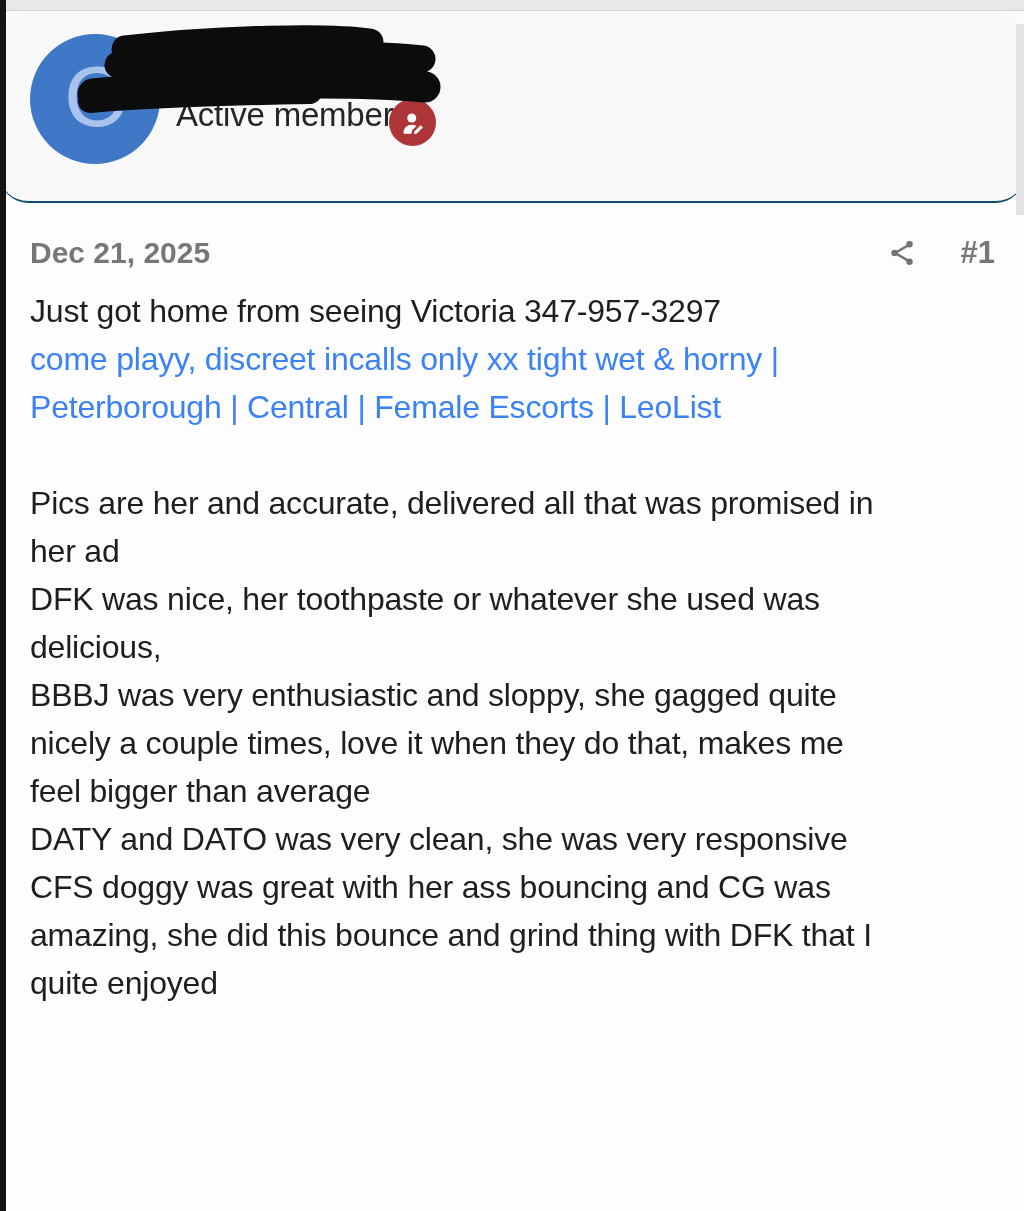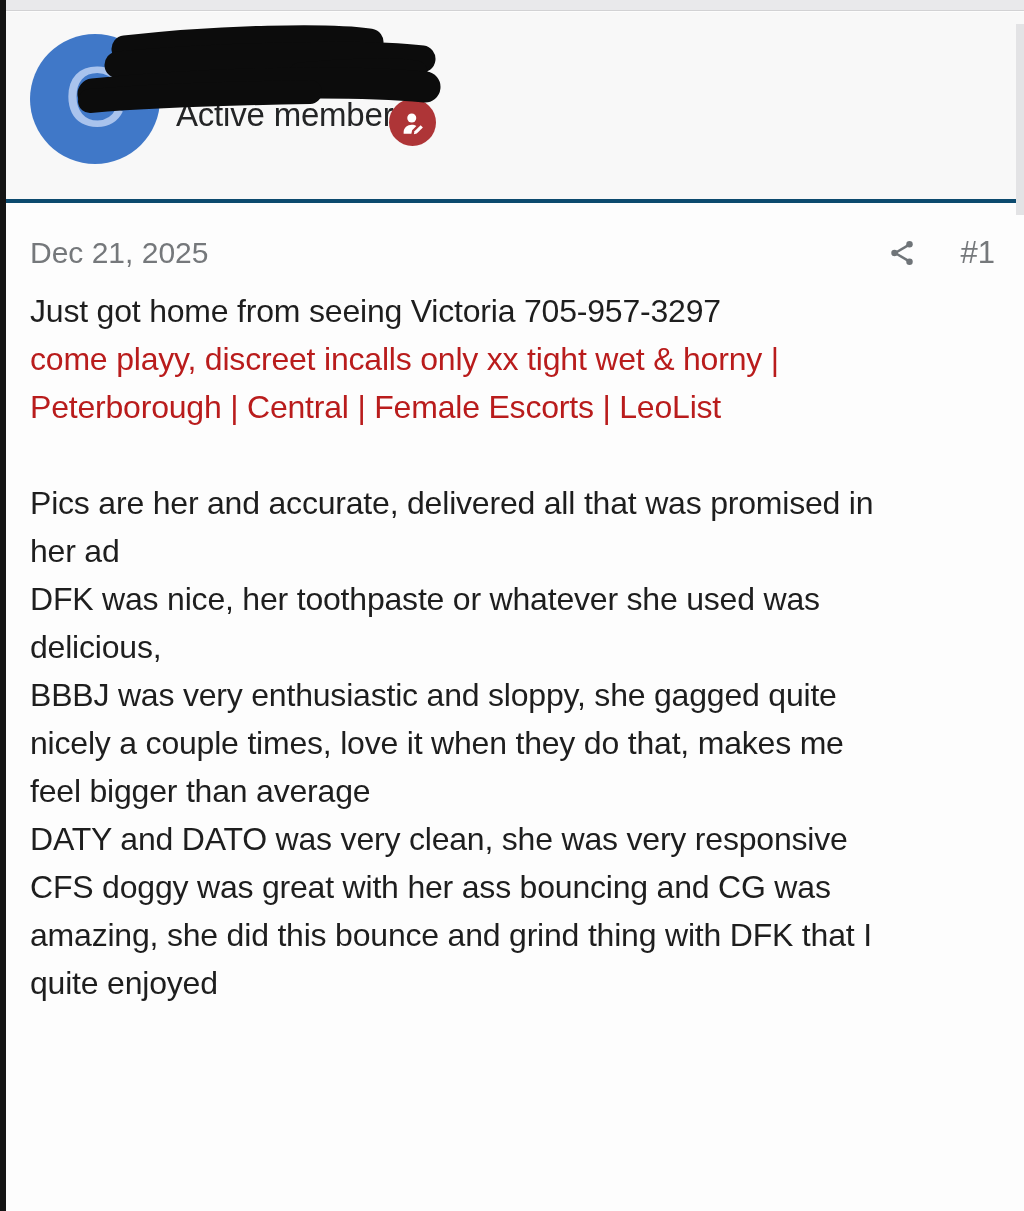--- a/index.html
+++ b/index.html
@@ -15,21 +15,21 @@
     background: #141414; z-index: 50;
   }
   
   .top-bar {
     position: absolute; left: 0; top: 0; width: 1024px; height: 11px;
     background: #e9e9eb; border-bottom: 1px solid #d2d2d4; z-index: 10;
   }
   
   .header {
     position: absolute; left: 0; top: 12px; width: 1024px; height: 191px;
-    background: #f8f8f8; border-bottom: 4px solid #0c4a6e;
+    background: #f8f8f8; border-bottom: 2px solid #0c4a6e; border-radius: 28px;
   }
   .right-edge {
     position: absolute; right: 0; top: 12px; width: 8px; height: 191px;
     background: #e3e3e5; z-index: 5;
   }
   .avatar {
     position: absolute; left: 30px; top: 22px; width: 130px; height: 130px;
     border-radius: 50%; background: #4078c8;
     display: flex; align-items: center; justify-content: center;
   }
@@ -48,34 +48,34 @@
   }
   .scribble { position: absolute; left: 0; top: 0; z-index: 3; }
 
   
   .post {
     position: absolute; left: 0; top: 205px; width: 1024px; height: 1006px;
     background: #fdfdfd; padding: 0 29px 0 30px;
   }
   .meta-row {
     margin-top: 26px; height: 44px;
-    display: flex; align-items: center;
+    display: flex; align-items: center; font-weight: bold;
   }
   .post-date { font-size: 30px; color: #75787b; flex: 1 1 auto; }
   .share-btn { width: 30px; height: 30px; margin-right: 44px; }
   .post-number { font-size: 31px; color: #75787b; }
 
   .post-body {
     margin-top: 12px;
     font-size: 32px; line-height: 48px; color: #1e1e1e;
     letter-spacing: -0.2px;
   }
   .paragraph { white-space: pre-line; }
   .paragraph + .paragraph { margin-top: 48px; }
-  .body-link { color: #b91c1c; text-decoration: none; cursor: pointer; }
+  .body-link { color: #3b82f6; text-decoration: none; cursor: pointer; }
 </style>
 </head>
 <body>
 
 <div class="left-strip"></div>
 <div class="top-bar"></div>
 
 <div class="header">
   <div class="avatar">
     <span class="avatar-letter">C</span>
@@ -113,21 +113,21 @@
         <line x1="6.5" y1="12" x2="17.5" y2="18.5"></line>
         <circle cx="18" cy="5" r="2.6" stroke="none"></circle>
         <circle cx="6" cy="12" r="2.6" stroke="none"></circle>
         <circle cx="18" cy="19" r="2.6" stroke="none"></circle>
       </g>
     </svg>
     <span class="post-number">#1</span>
   </div>
 
   <div class="post-body">
-      <div class="paragraph"><span>Just got home from seeing Victoria 705-957-3297
+      <div class="paragraph"><span>Just got home from seeing Victoria 347-957-3297
 </span><a class="body-link">come playy, discreet incalls only xx tight wet &amp; horny |
 Peterborough | Central | Female Escorts | LeoList</a></div>
       <div class="paragraph"><span>Pics are her and accurate, delivered all that was promised in
 her ad
 DFK was nice, her toothpaste or whatever she used was
 delicious,
 BBBJ was very enthusiastic and sloppy, she gagged quite
 nicely a couple times, love it when they do that, makes me
 feel bigger than average
 DATY and DATO was very clean, she was very responsive

